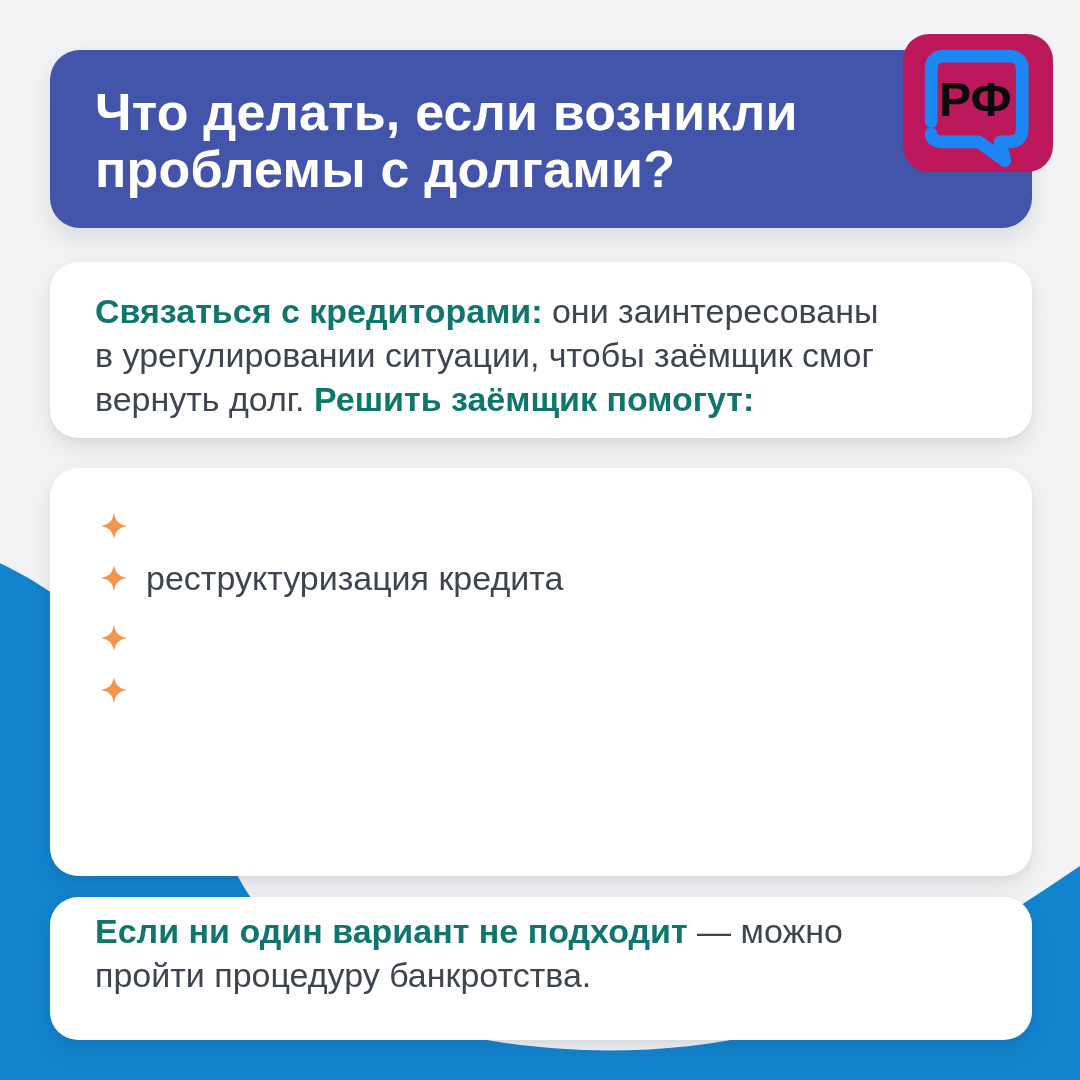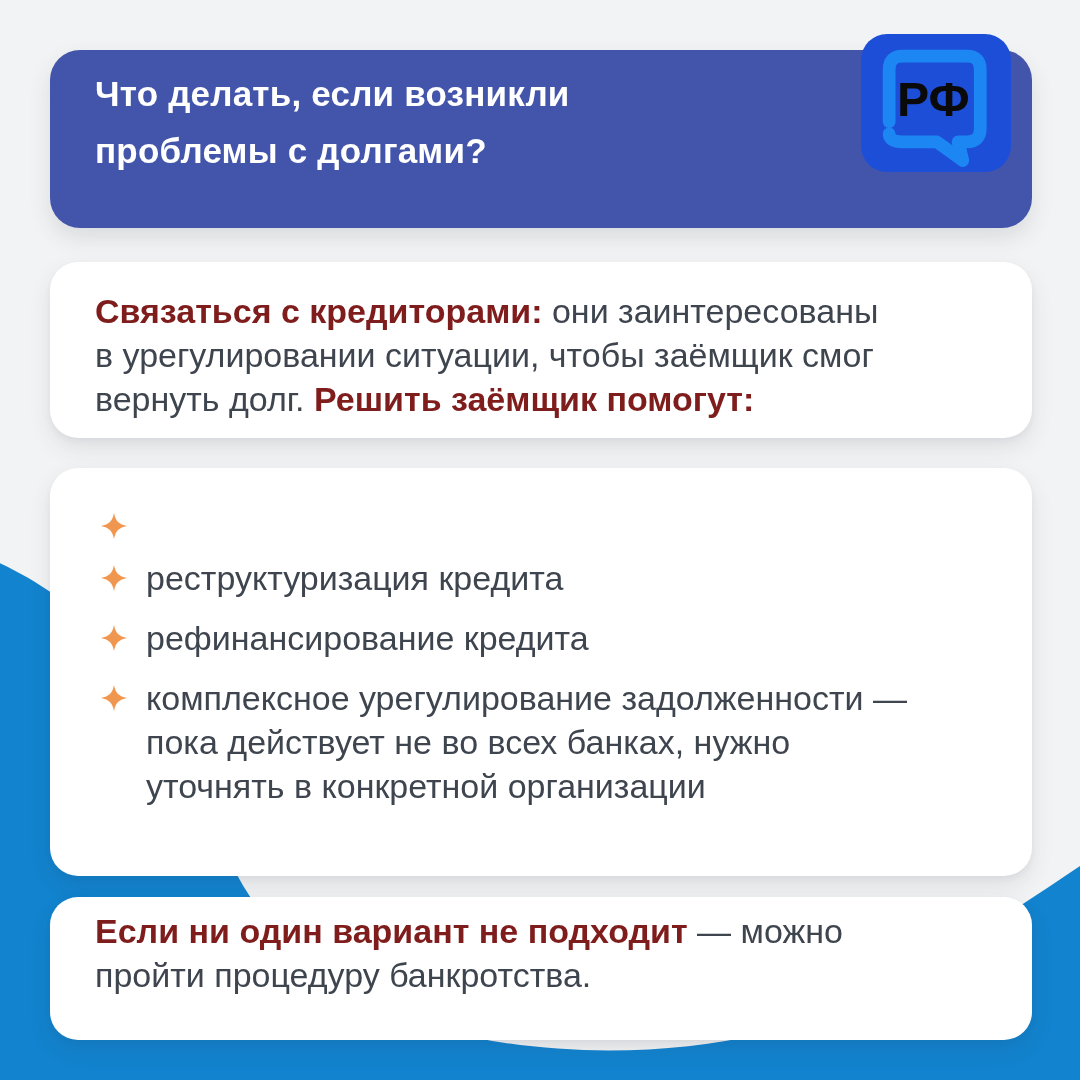--- a/index.html
+++ b/index.html
@@ -3,30 +3,30 @@
 <meta charset="utf-8">
 <style>
   html,body{margin:0;padding:0;background:#F2F3F4;}
   .canvas{position:relative;width:1080px;height:1080px;background:#F2F3F4;overflow:hidden;
           font-family:"Liberation Sans","DejaVu Sans",sans-serif;}
   .bg-wave{position:absolute;left:0;top:0;}
   .card{position:absolute;left:50px;width:982px;background:#FFFFFF;border-radius:28px;
         box-shadow:0 10px 22px rgba(45,55,75,.10),0 3px 6px rgba(45,55,75,.05);box-sizing:border-box;}
   .header-card{top:50px;height:178px;background:#4355AA;border-radius:30px;
                box-shadow:0 10px 22px rgba(45,55,75,.12);}
-  .page-title{margin:0;padding:15px 180px 0 45px;font-size:35px;line-height:57px;font-weight:bold;
+  .page-title{margin:0;padding:34px 180px 0 45px;font-size:52px;line-height:57px;font-weight:bold;
               color:#FFFFFF;white-space:pre-line;letter-spacing:.2px;}
-  .logo-notch{position:absolute;left:861px;top:34px;width:150px;height:138px;background:#1d4ed8;
+  .logo-notch{position:absolute;left:903px;top:34px;width:150px;height:138px;background:#be185d;
               border-radius:26px;}
   .logo-svg{position:absolute;left:0px;top:6px;}
   .logo-svg text{font-family:"Liberation Sans","DejaVu Sans",sans-serif;}
   .intro-card{top:262px;height:176px;}
   .text-block{margin:0;padding:27px 40px 0 45px;font-size:34px;line-height:44px;color:#3E454E;
               white-space:pre-line;}
-  .text-block b{font-weight:bold;color:#7f1d1d;}
+  .text-block b{font-weight:bold;color:#0f766e;}
   .options-card{top:468px;height:408px;}
   .options-list{list-style:none;margin:0;padding:36px 40px 0 50px;}
   .options-list li{display:flex;align-items:flex-start;margin-bottom:16px;}
   .bullet{flex:0 0 28px;margin:8px 18px 0 0;}
   .item-text{font-size:34px;line-height:44px;color:#3E454E;white-space:pre-line;}
   .footer-card{top:897px;height:143px;}
   .footer-card .text-block{padding-top:12px;}
 </style>
 </head>
 <body>
@@ -68,29 +68,25 @@
       <li>
         <svg class="bullet" width="28" height="28" viewBox="0 0 28 28">
           <path d="M14 1 C15.5 9 19 12.5 27 14 C19 15.5 15.5 19 14 27 C12.5 19 9 15.5 1 14 C9 12.5 12.5 9 14 1 Z" fill="#F0964E"></path>
         </svg>
         <span class="item-text">реструктуризация кредита</span>
       </li>
       <li>
         <svg class="bullet" width="28" height="28" viewBox="0 0 28 28">
           <path d="M14 1 C15.5 9 19 12.5 27 14 C19 15.5 15.5 19 14 27 C12.5 19 9 15.5 1 14 C9 12.5 12.5 9 14 1 Z" fill="#F0964E"></path>
         </svg>
-        <span class="item-text">рефинансирование кредита</span>
       </li>
       <li>
         <svg class="bullet" width="28" height="28" viewBox="0 0 28 28">
           <path d="M14 1 C15.5 9 19 12.5 27 14 C19 15.5 15.5 19 14 27 C12.5 19 9 15.5 1 14 C9 12.5 12.5 9 14 1 Z" fill="#F0964E"></path>
         </svg>
-        <span class="item-text">комплексное урегулирование задолженности —
-пока действует не во всех банках, нужно
-уточнять в конкретной организации</span>
       </li>
     </ul>
   </div>
 
   <div class="card footer-card">
     <p class="text-block"><b>Если ни один вариант не подходит</b><span> — можно
 пройти процедуру банкротства.</span></p>
   </div>
 
 </div>

